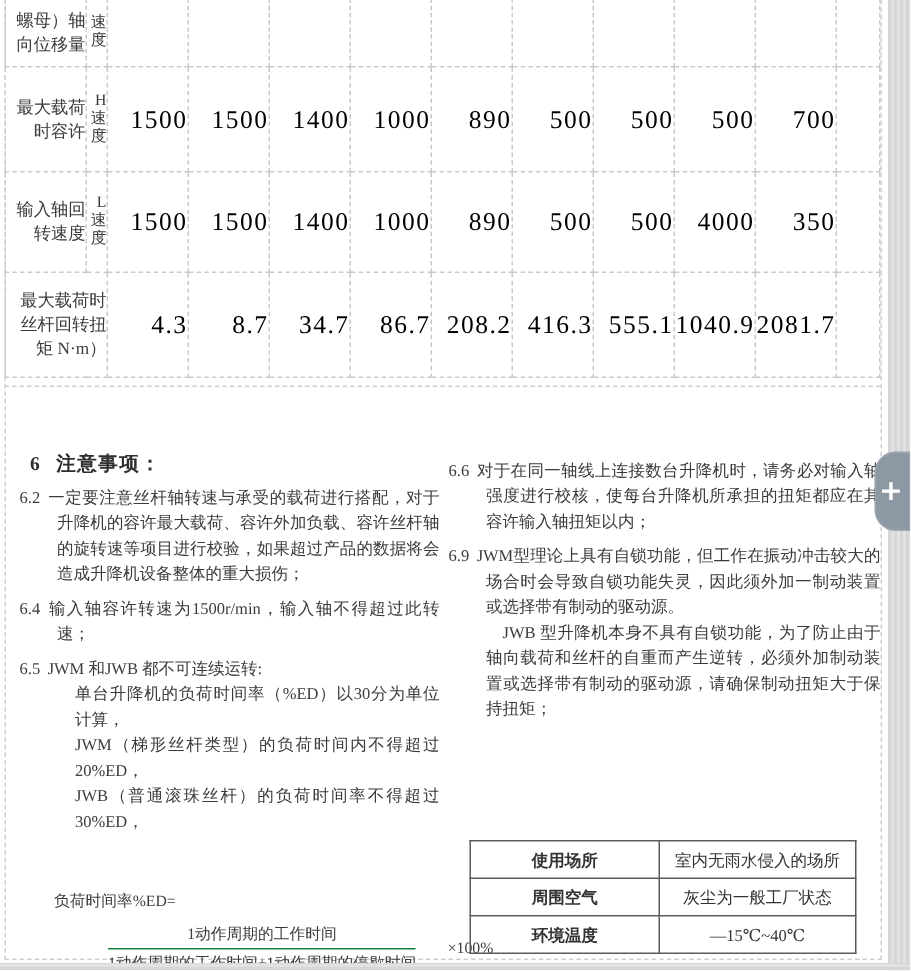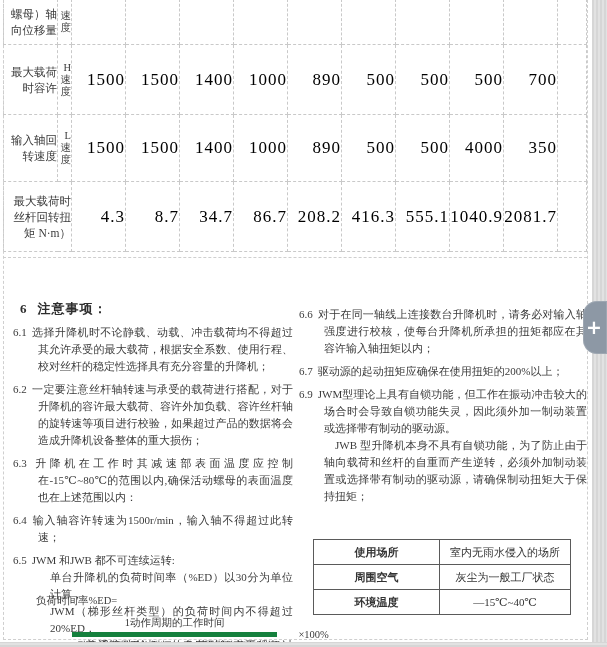--- a/index.html
+++ b/index.html
@@ -60,25 +60,25 @@
     padding-left:25px;text-indent:-25px;color:#3b3b3b;
   }
   .note-item .num{margin-right:5px;margin-top:27px;}
   .note-sub{text-indent:0;padding-left:12px;}
   .note-para2{text-indent:11px;}
   
   .formula{position:absolute;left:36px;top:594px;font-size:10.5px;color:#3b3b3b;}
   .formula .f-label{margin-bottom:8px;}
   .frac-row{display:flex;align-items:center;margin-left:36px;}
   .frac{display:inline-block;text-align:center;}
-  .frac .fn{border-bottom:5px solid #15803d;padding:0 6px 2px;}
+  .frac .fn{border-bottom:1px solid #15803d;padding:0 6px 2px;}
   .frac .fd{padding-top:2px;}
   .mult{margin-left:21px;}
   
-  table.env{position:absolute;left:313px;top:539px;border-collapse:collapse;table-layout:fixed;}
+  table.env{position:absolute;left:313px;top:560px;border-collapse:collapse;table-layout:fixed;}
   table.env td{
     border:1px solid #5a5a5a;height:24px;text-align:center;vertical-align:middle;
     font-size:11px;color:#333;padding:0 2px;
   }
   td.env-key{font-weight:bold;}
 </style>
 </head>
 <body>
 
 <div class="screen">
@@ -184,29 +184,26 @@
   <div class="sep-line"></div>
   <div class="border-left"></div>
   <div class="border-right"></div>
   <div class="border-bottom"></div>
 
   <div class="notes-title">
     <span>6</span><span class="sp"></span><span>注意事项：</span>
   </div>
 
   <div class="col-left" id="notes-left">
-      <div class="note-item"><span class="num">6.1</span><span>选择升降机时不论静载、动载、冲击载荷均不得超过其允许承受的最大载荷，根据安全系数、使用行程、校对丝杆的稳定性选择具有充分容量的升降机；</span></div>
       <div class="note-item"><span class="num">6.2</span><span>一定要注意丝杆轴转速与承受的载荷进行搭配，对于升降机的容许最大载荷、容许外加负载、容许丝杆轴的旋转速等项目进行校验，如果超过产品的数据将会造成升降机设备整体的重大损伤；</span></div>
-      <div class="note-item"><span class="num">6.3</span><span>升降机在工作时其减速部表面温度应控制在-15℃~80℃的范围以内,确保活动螺母的表面温度也在上述范围以内：</span></div>
       <div class="note-item"><span class="num">6.4</span><span>输入轴容许转速为1500r/min，输入轴不得超过此转速；</span></div>
       <div class="note-item"><span class="num">6.5</span><span>JWM 和JWB 都不可连续运转:</span><div class="note-sub">单台升降机的负荷时间率（%ED）以30分为单位计算，</div><div class="note-sub">JWM（梯形丝杆类型）的负荷时间内不得超过20%ED，</div><div class="note-sub">JWB（普通滚珠丝杆）的负荷时间率不得超过30%ED，</div></div>
     </div>
   <div class="col-right" id="notes-right">
       <div class="note-item"><span class="num">6.6</span><span>对于在同一轴线上连接数台升降机时，请务必对输入轴强度进行校核，使每台升降机所承担的扭矩都应在其容许输入轴扭矩以内；</span></div>
-      <div class="note-item"><span class="num">6.7</span><span>驱动源的起动扭矩应确保在使用扭矩的200%以上；</span></div>
       <div class="note-item"><span class="num">6.9</span><span>JWM型理论上具有自锁功能，但工作在振动冲击较大的场合时会导致自锁功能失灵，因此须外加一制动装置或选择带有制动的驱动源。</span><div class="note-para2">JWB 型升降机本身不具有自锁功能，为了防止由于轴向载荷和丝杆的自重而产生逆转，必须外加制动装置或选择带有制动的驱动源，请确保制动扭矩大于保持扭矩；</div></div>
     </div>
 
   <div class="formula">
     <div class="f-label">负荷时间率%ED=</div>
     <div class="frac-row">
       <span class="frac">
         <span class="fn" style="display:block">1动作周期的工作时间</span>
         <span class="fd" style="display:block">1动作周期的工作时间+1动作周期的停歇时间</span>
       </span>

